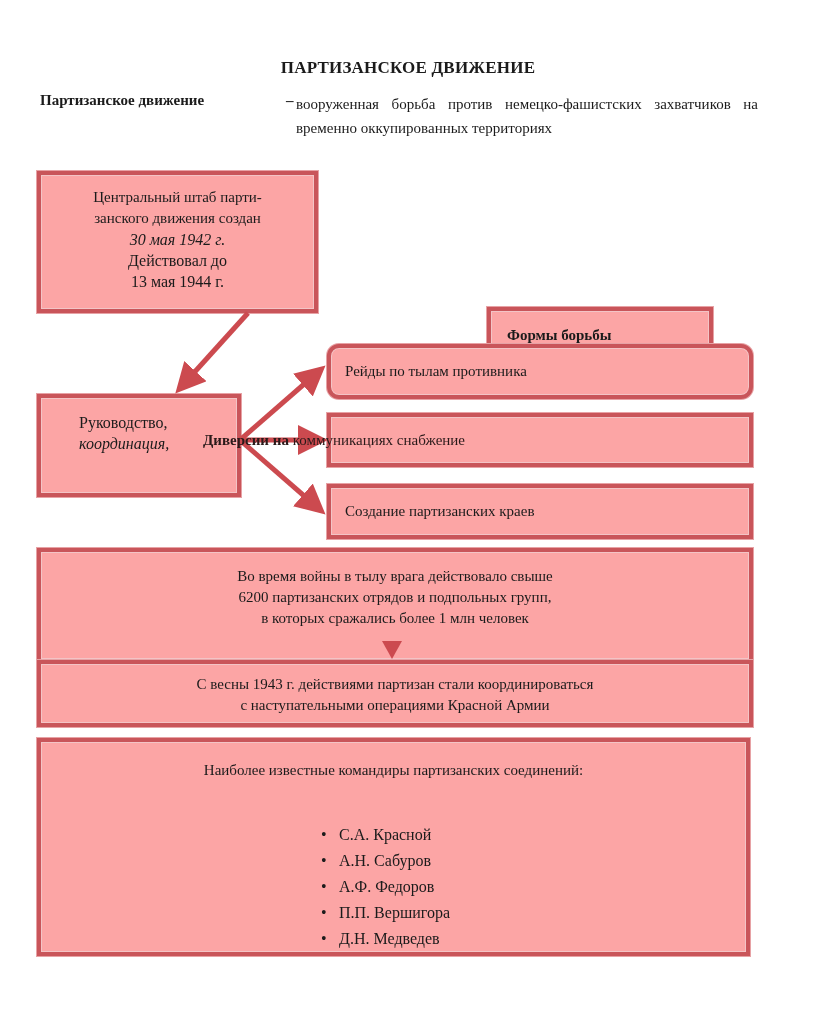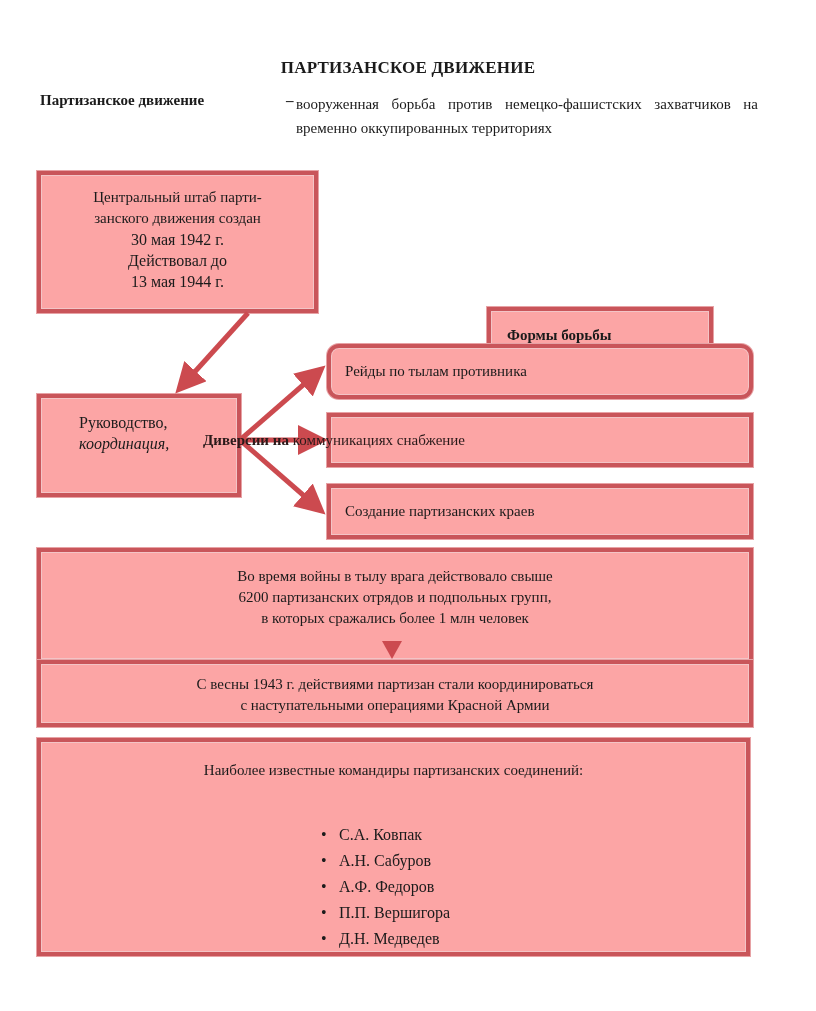--- a/index.html
+++ b/index.html
@@ -47,21 +47,21 @@
 
 <div class="abs title">ПАРТИЗАНСКОЕ ДВИЖЕНИЕ</div>
 
 <div class="abs def-term">Партизанское движение</div>
 <div class="abs def-dash">–</div>
 <div class="abs def-text">вооруженная борьба против немецко-фашистских захватчиков на временно оккупированных территориях</div>
 
 <div class="box center" style="left:37px; top:171px; width:281px; height:142px; padding-top:12px;">
   <div>Центральный штаб парти-</div>
   <div>занского движения создан</div>
-  <div style="font-size:16px;">30 мая 1942 г.</div>
+  <div style="font-size:16px;font-style:italic;">30 мая 1942 г.</div>
   <div style="font-size:16px;">Действовал до</div>
   <div style="font-size:16px;">13 мая 1944 г.</div>
 </div>
 
 <div class="box" style="left:37px; top:394px; width:204px; height:103px; padding:14px 0 0 38px;">
   <div style="font-size:16px;">Руководство,</div>
   <div style="font-size:16px; white-space:nowrap;font-style:italic;">координация,</div>
 </div>
 
 <div class="box" style="left:487px; top:307px; width:226px; height:50px; padding:14px 0 0 16px; font-weight:bold;">
@@ -84,21 +84,21 @@
 </div>
 
 <div class="box center" style="left:37px; top:660px; width:716px; height:67px; padding-top:10px;">
   <div>С весны 1943 г. действиями партизан стали координироваться</div>
   <div>с наступательными операциями Красной Армии</div>
 </div>
 
 <div class="box" style="left:37px; top:738px; width:713px; height:218px;">
   <div class="center" style="padding-top:18px;">Наиболее известные командиры партизанских соединений:</div>
   <ul class="cmd">
-    <li>С.А. Ковпак</li>
+    <li>С.А. Красной</li>
     <li>А.Н. Сабуров</li>
     <li>А.Ф. Федоров</li>
     <li>П.П. Вершигора</li>
     <li>Д.Н. Медведев</li>
   </ul>
 </div>
 
 <svg class="arrows" width="816" height="1011">
   <defs>
     <marker id="ah" markerWidth="6" markerHeight="6" refX="4" refY="3" orient="auto" markerUnits="strokeWidth">

